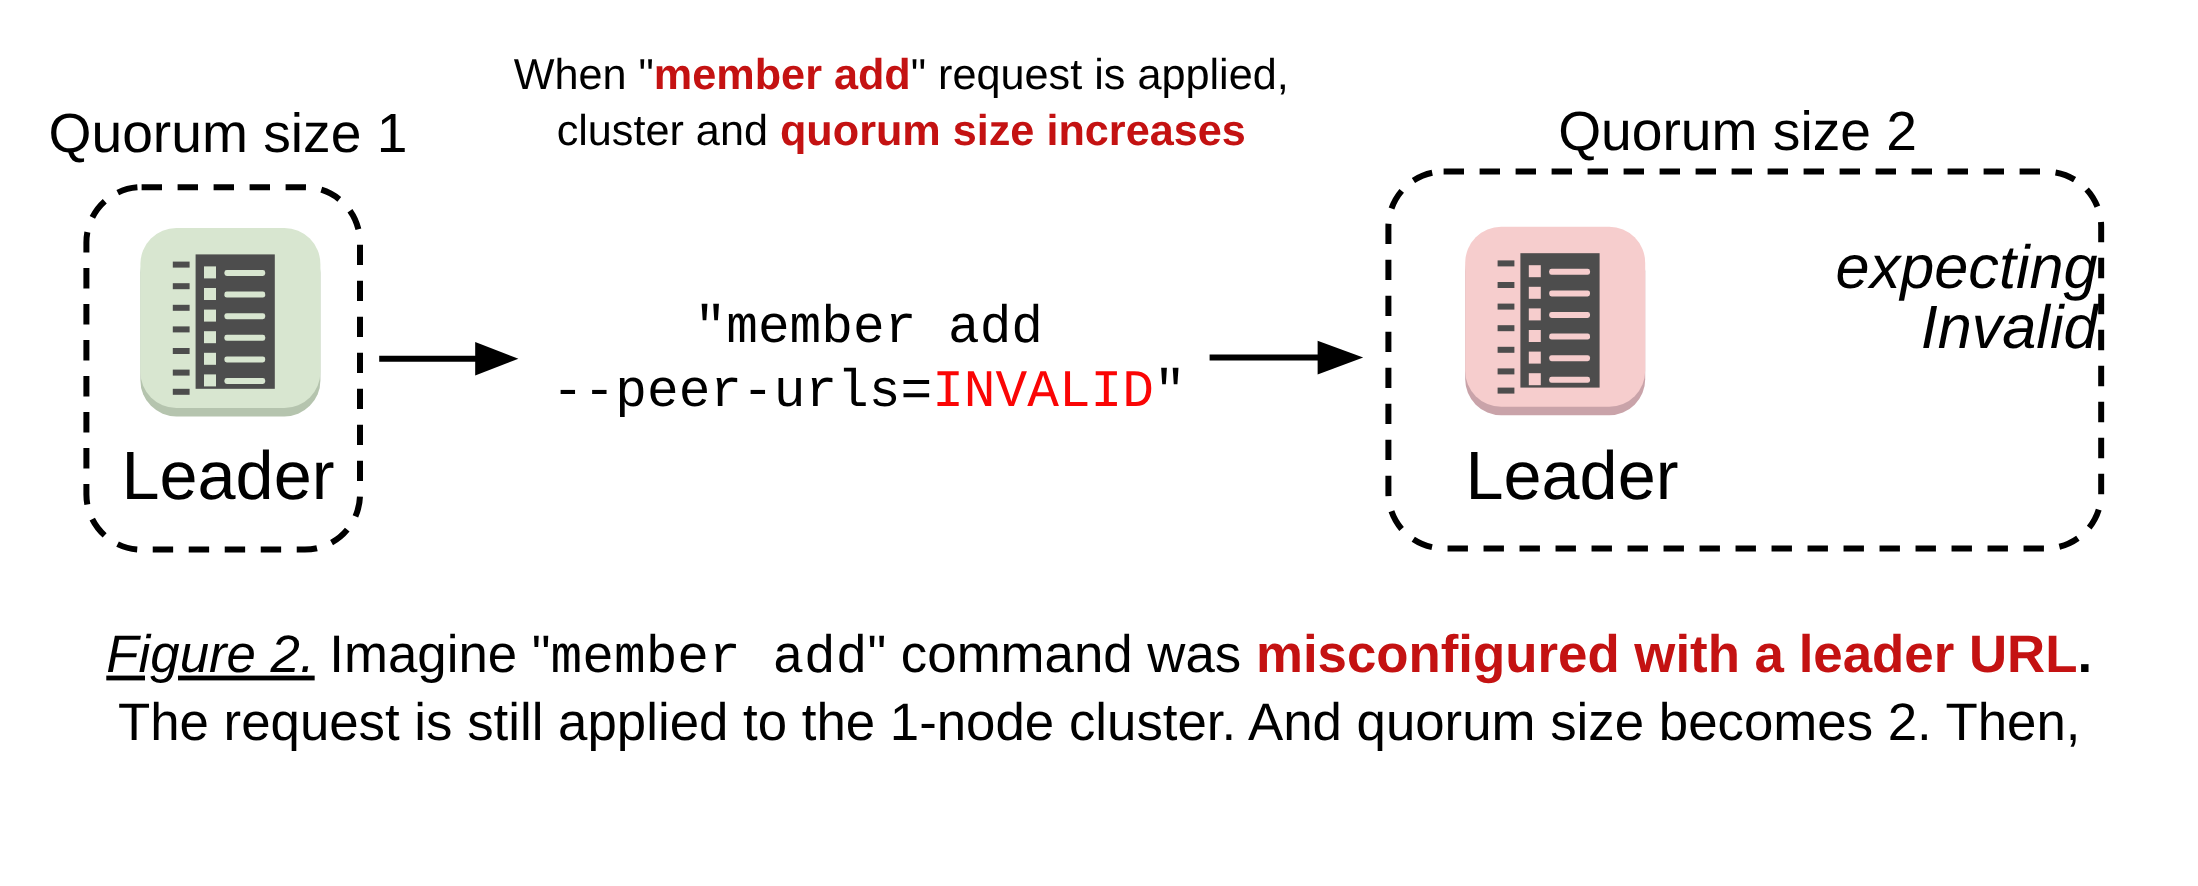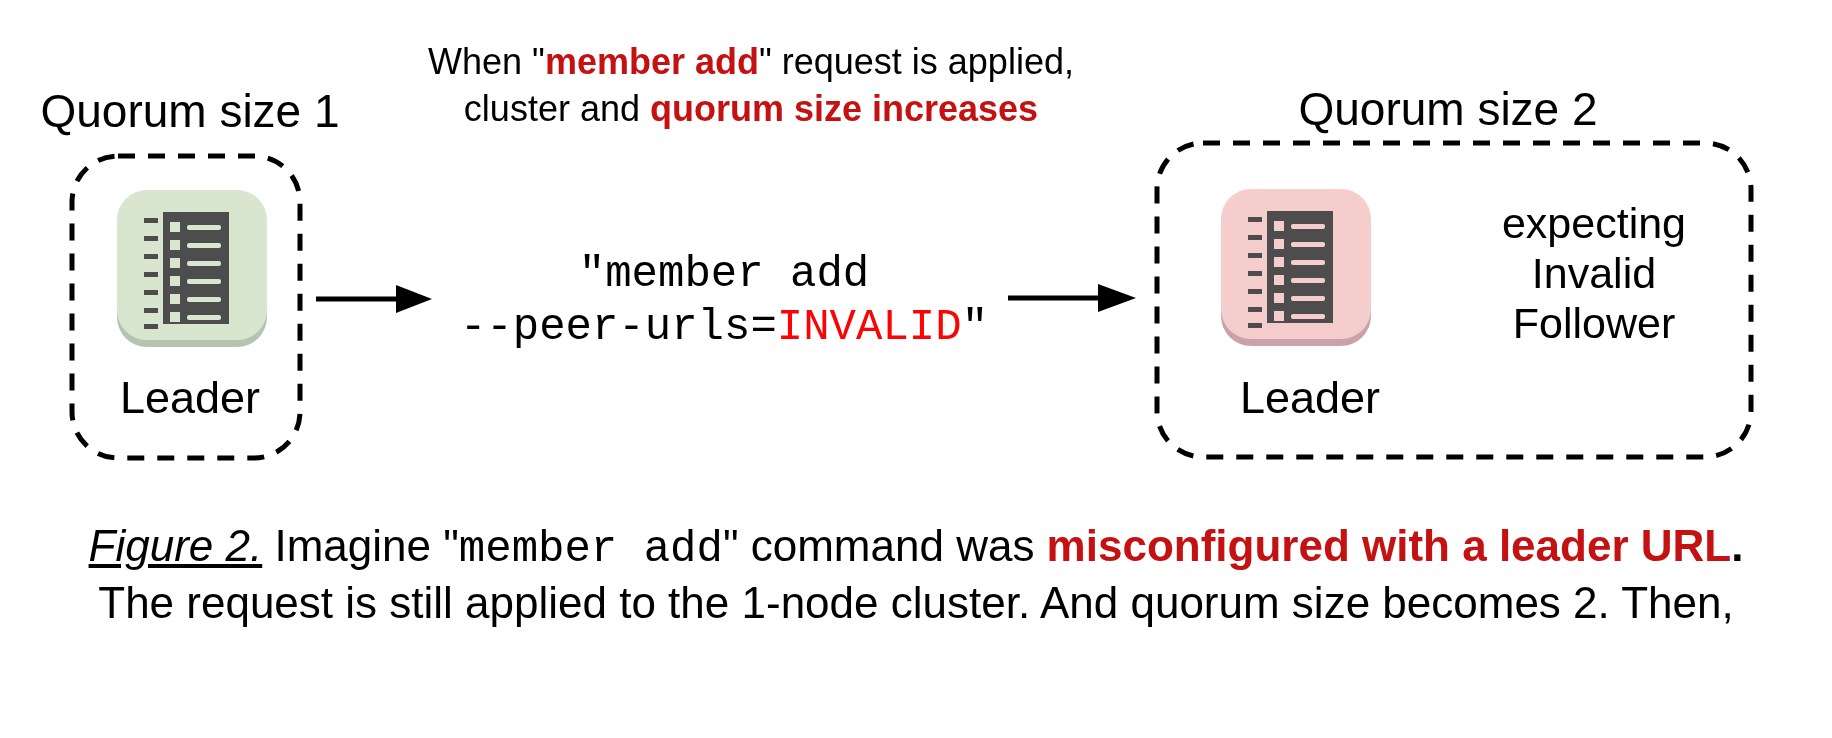--- a/index.html
+++ b/index.html
@@ -4,35 +4,35 @@
 <style>
   html,body{margin:0;padding:0;background:#ffffff;}
   .canvas{
     position:relative;width:1832px;height:738px;background:#ffffff;overflow:hidden;
     font-family:"Liberation Sans","DejaVu Sans",sans-serif;color:#000;
   }
   .abs{position:absolute;}
   .ctr{text-align:center;}
 
   .cluster-title{font-size:46px;line-height:46px;font-weight:400;color:#000;}
-  .node-label{font-size:45px;line-height:45px;font-weight:400;color:#000;}
+  .node-label{font-size:57px;line-height:45px;font-weight:400;color:#000;}
 
   .dashed-box{position:absolute;}
 
   .node-icon{
     position:absolute;width:150px;height:150px;border-radius:30px;
     background:var(--node-bg);box-shadow:0 7px 0 var(--node-rim);
   }
   .icon-green{--node-bg:var(--green-icon-bg,#d8e6d0);--node-rim:var(--green-icon-rim,#b5c4ae);}
   .icon-pink{--node-bg:var(--pink-icon-bg,#f6cdcd);--node-rim:var(--pink-icon-rim,#c9a3a9);}
   .node-icon svg{display:block;width:150px;height:150px;}
 
   .top-note{font-size:36px;line-height:47px;font-weight:400;}
   .command{font-family:"Liberation Mono","DejaVu Sans Mono",monospace;font-size:44px;line-height:53px;}
-  .expectation{font-size:43px;line-height:50px;}
+  .expectation{font-size:51px;line-height:50px;font-style:italic;text-align:right;}
   .warning{font-size:42px;line-height:42px;font-weight:700;color:var(--bright-red,#fa0505);}
   .caption{font-size:44px;line-height:54px;}
 
   
   .seg-k{color:#000;}
   .seg-kb{color:#000;font-weight:700;}
   .seg-rb{color:var(--dark-red,#c41212);font-weight:700;}
   .seg-it{color:#000;font-style:italic;text-decoration:underline;}
   .seg-m{font-family:"Liberation Mono","DejaVu Sans Mono",monospace;color:#000;}
   .seg-mr{font-family:"Liberation Mono","DejaVu Sans Mono",monospace;color:var(--bright-red,#fa0505);}
@@ -133,21 +133,20 @@
           <rect x="70" y="125" width="34" height="5" rx="2"></rect>
       </g>
     </svg>
   </div>
 
   <div class="abs ctr node-label" style="left:1210px;top:375px;width:200px;">Leader</div>
 
   <div class="abs ctr expectation" style="left:1440px;top:198px;width:308px;">
     <div>expecting</div>
     <div>Invalid</div>
-    <div>Follower</div>
   </div>
 
 
   <div class="abs ctr caption" style="left:0px;top:519px;width:1832px;">
       <div><span class="seg-it">Figure 2.</span><span class="seg-k"> Imagine "</span><span class="seg-cm">member add</span><span class="seg-k">" command was </span><span class="seg-rb">misconfigured with a leader URL</span><span class="seg-kb">.</span></div>
       <div><span class="seg-k">The request is still applied to the 1-node cluster. And quorum size becomes 2. Then,</span></div>
     </div>
 
 </div>
 

